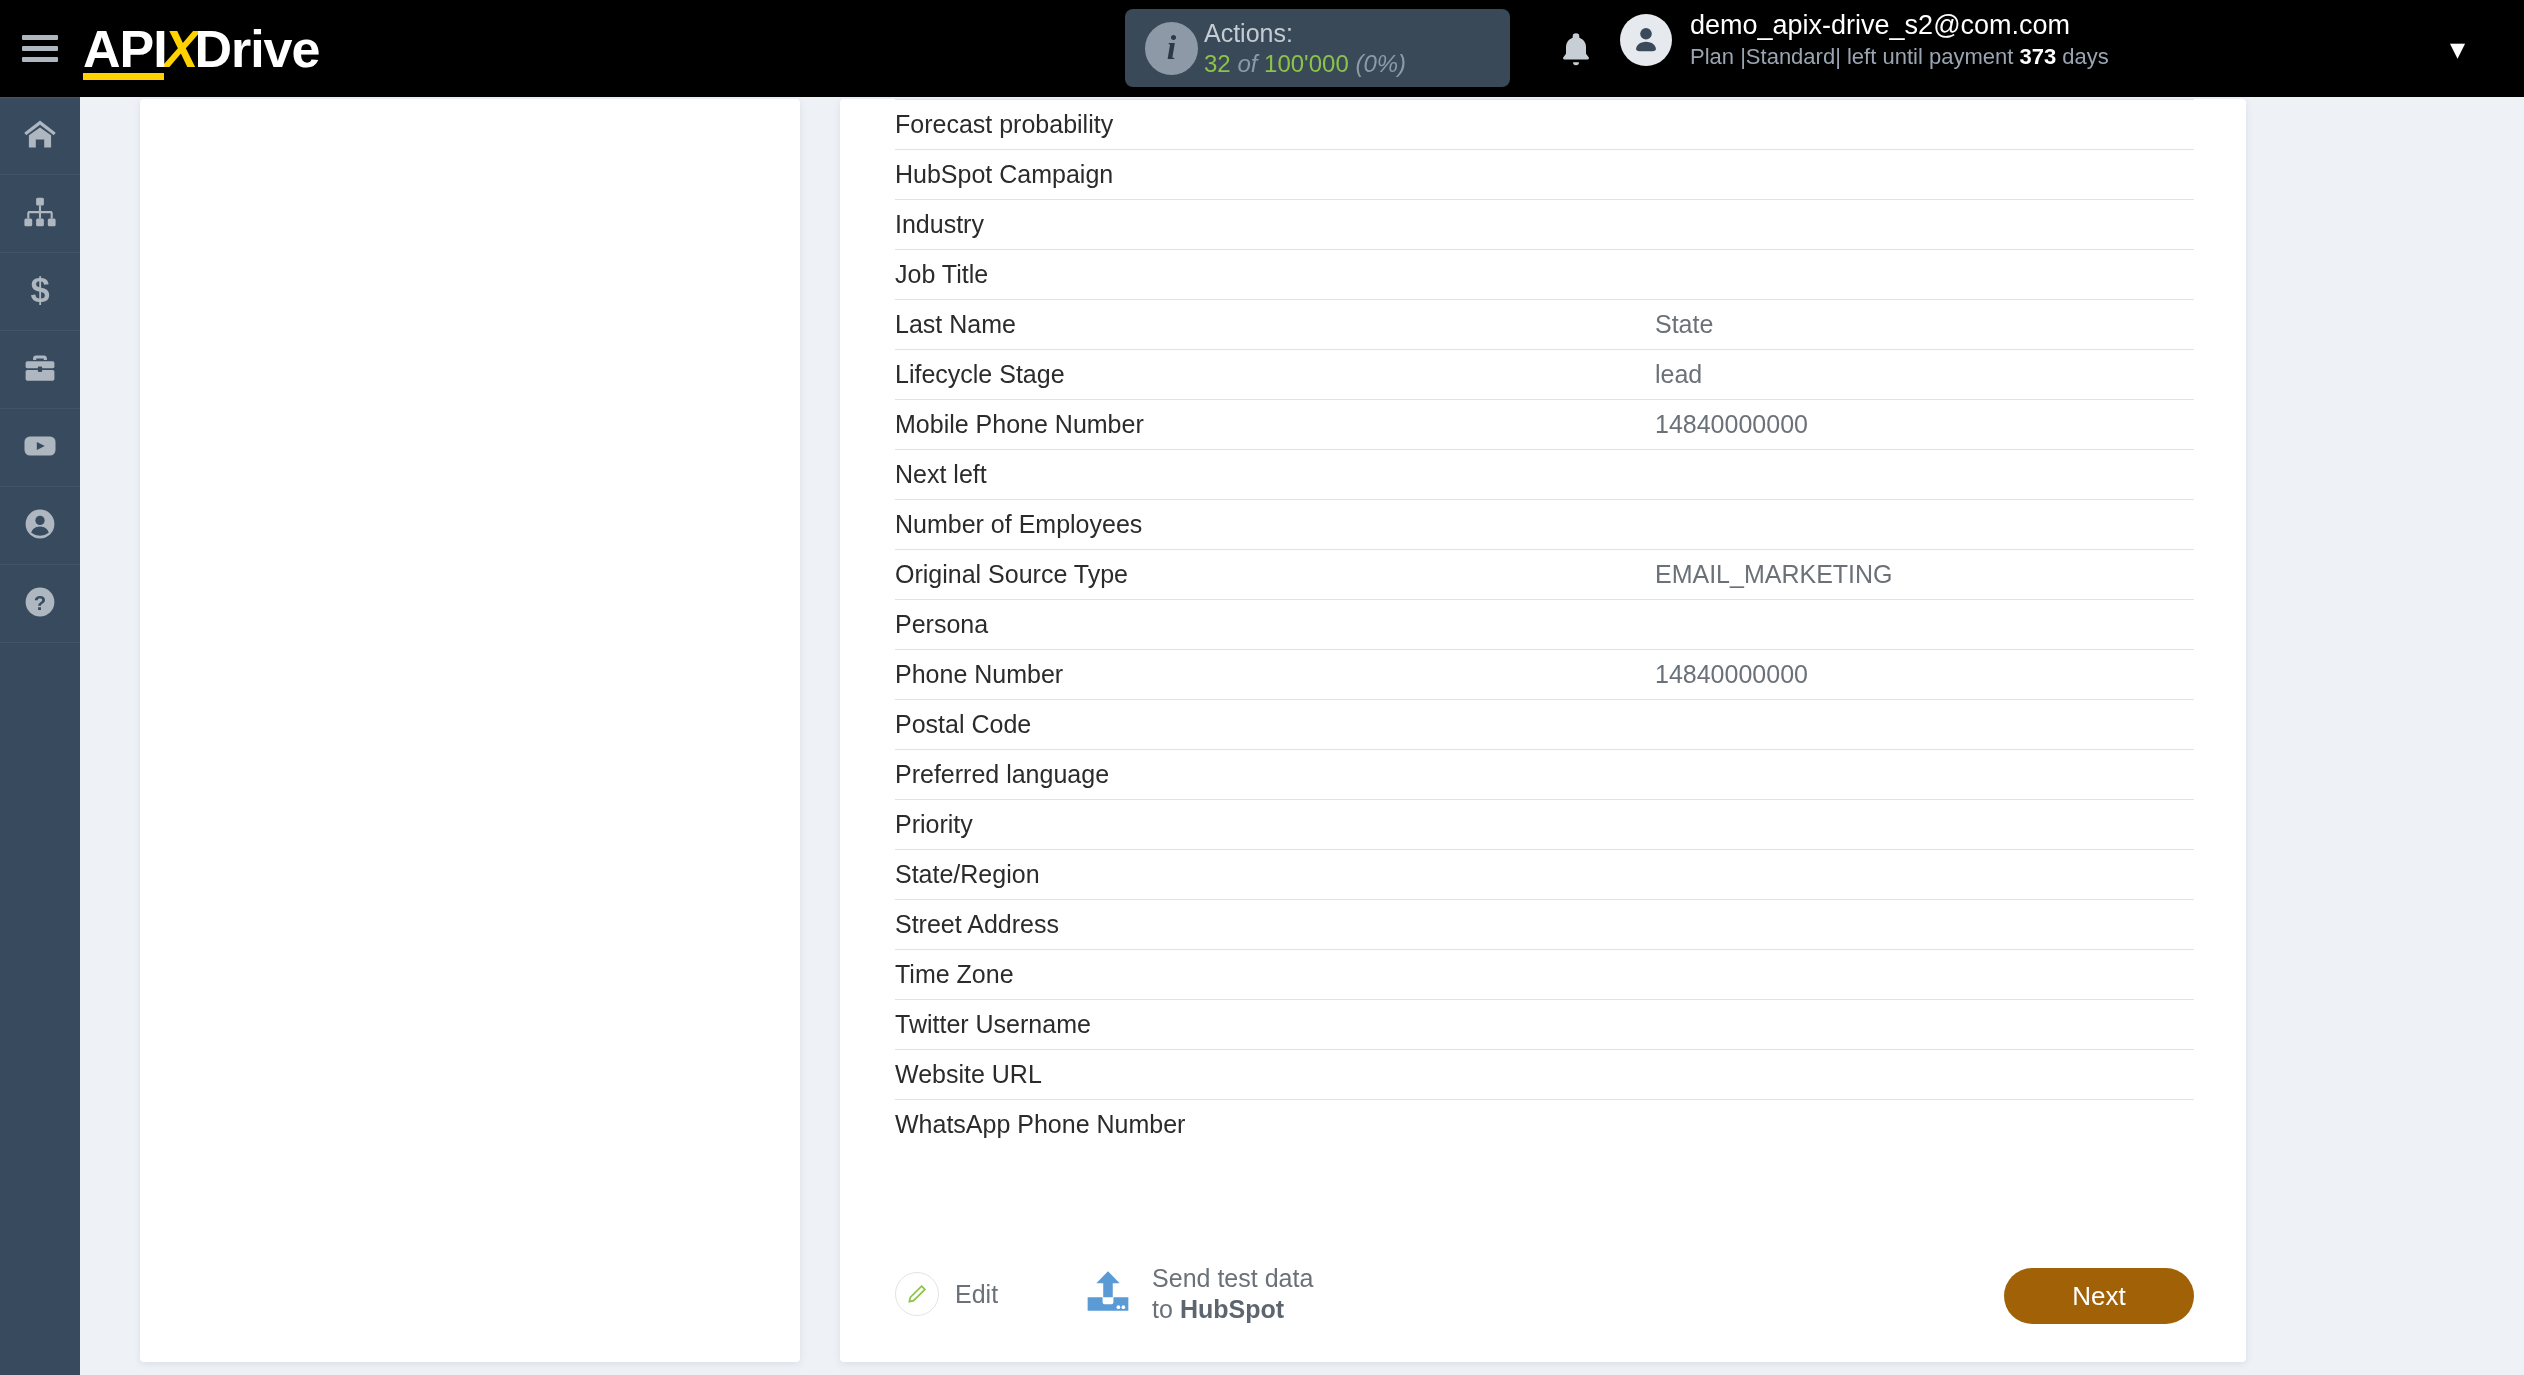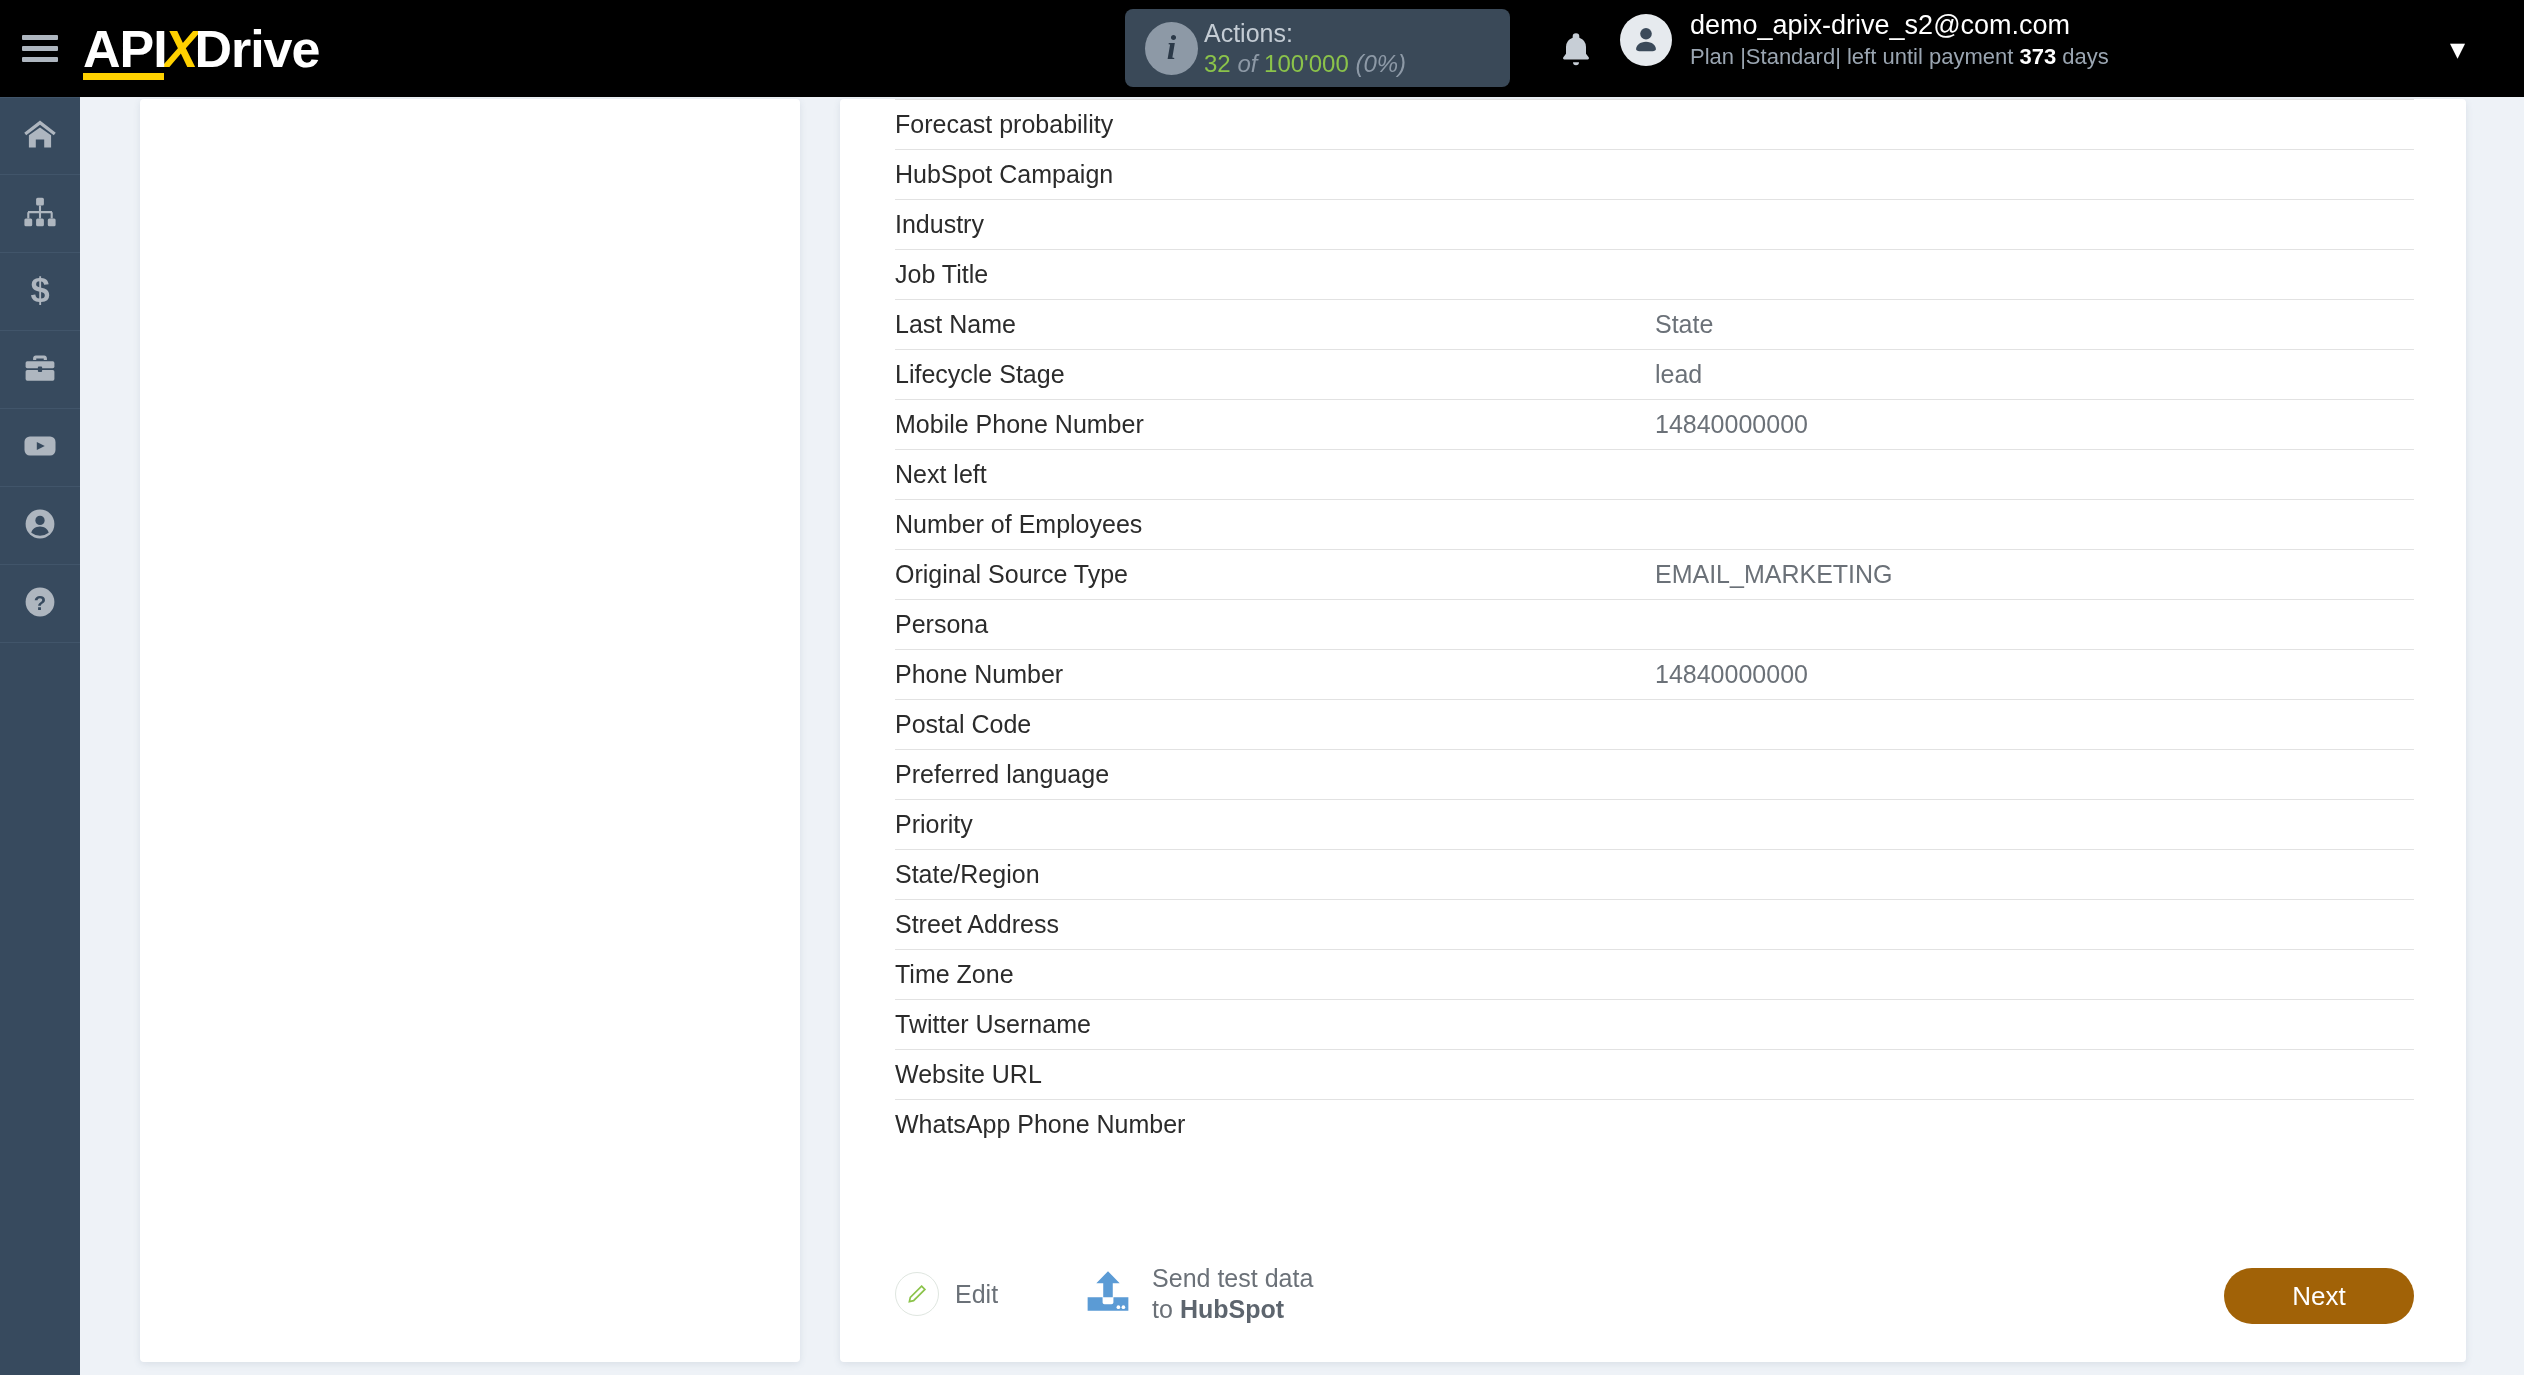--- a/index.html
+++ b/index.html
@@ -119,21 +119,21 @@
     position: absolute;
     left: 140px; top: 99px;
     width: 660px; height: 1263px;
     background: #ffffff;
     border-radius: 4px;
     box-shadow: 0 2px 7px rgba(80,100,125,.13);
   }
   .panel-right {
     position: absolute;
     left: 840px; top: 99px;
-    width: 1626px; height: 1263px;
+    width: 1406px; height: 1263px;
     background: #ffffff;
     border-radius: 4px;
     box-shadow: 0 2px 7px rgba(80,100,125,.13);
     overflow: hidden;
   }
 
   
   .field-table { width: 100%; padding: 0 52px 0 0; }
   .frow {
     display: flex;

